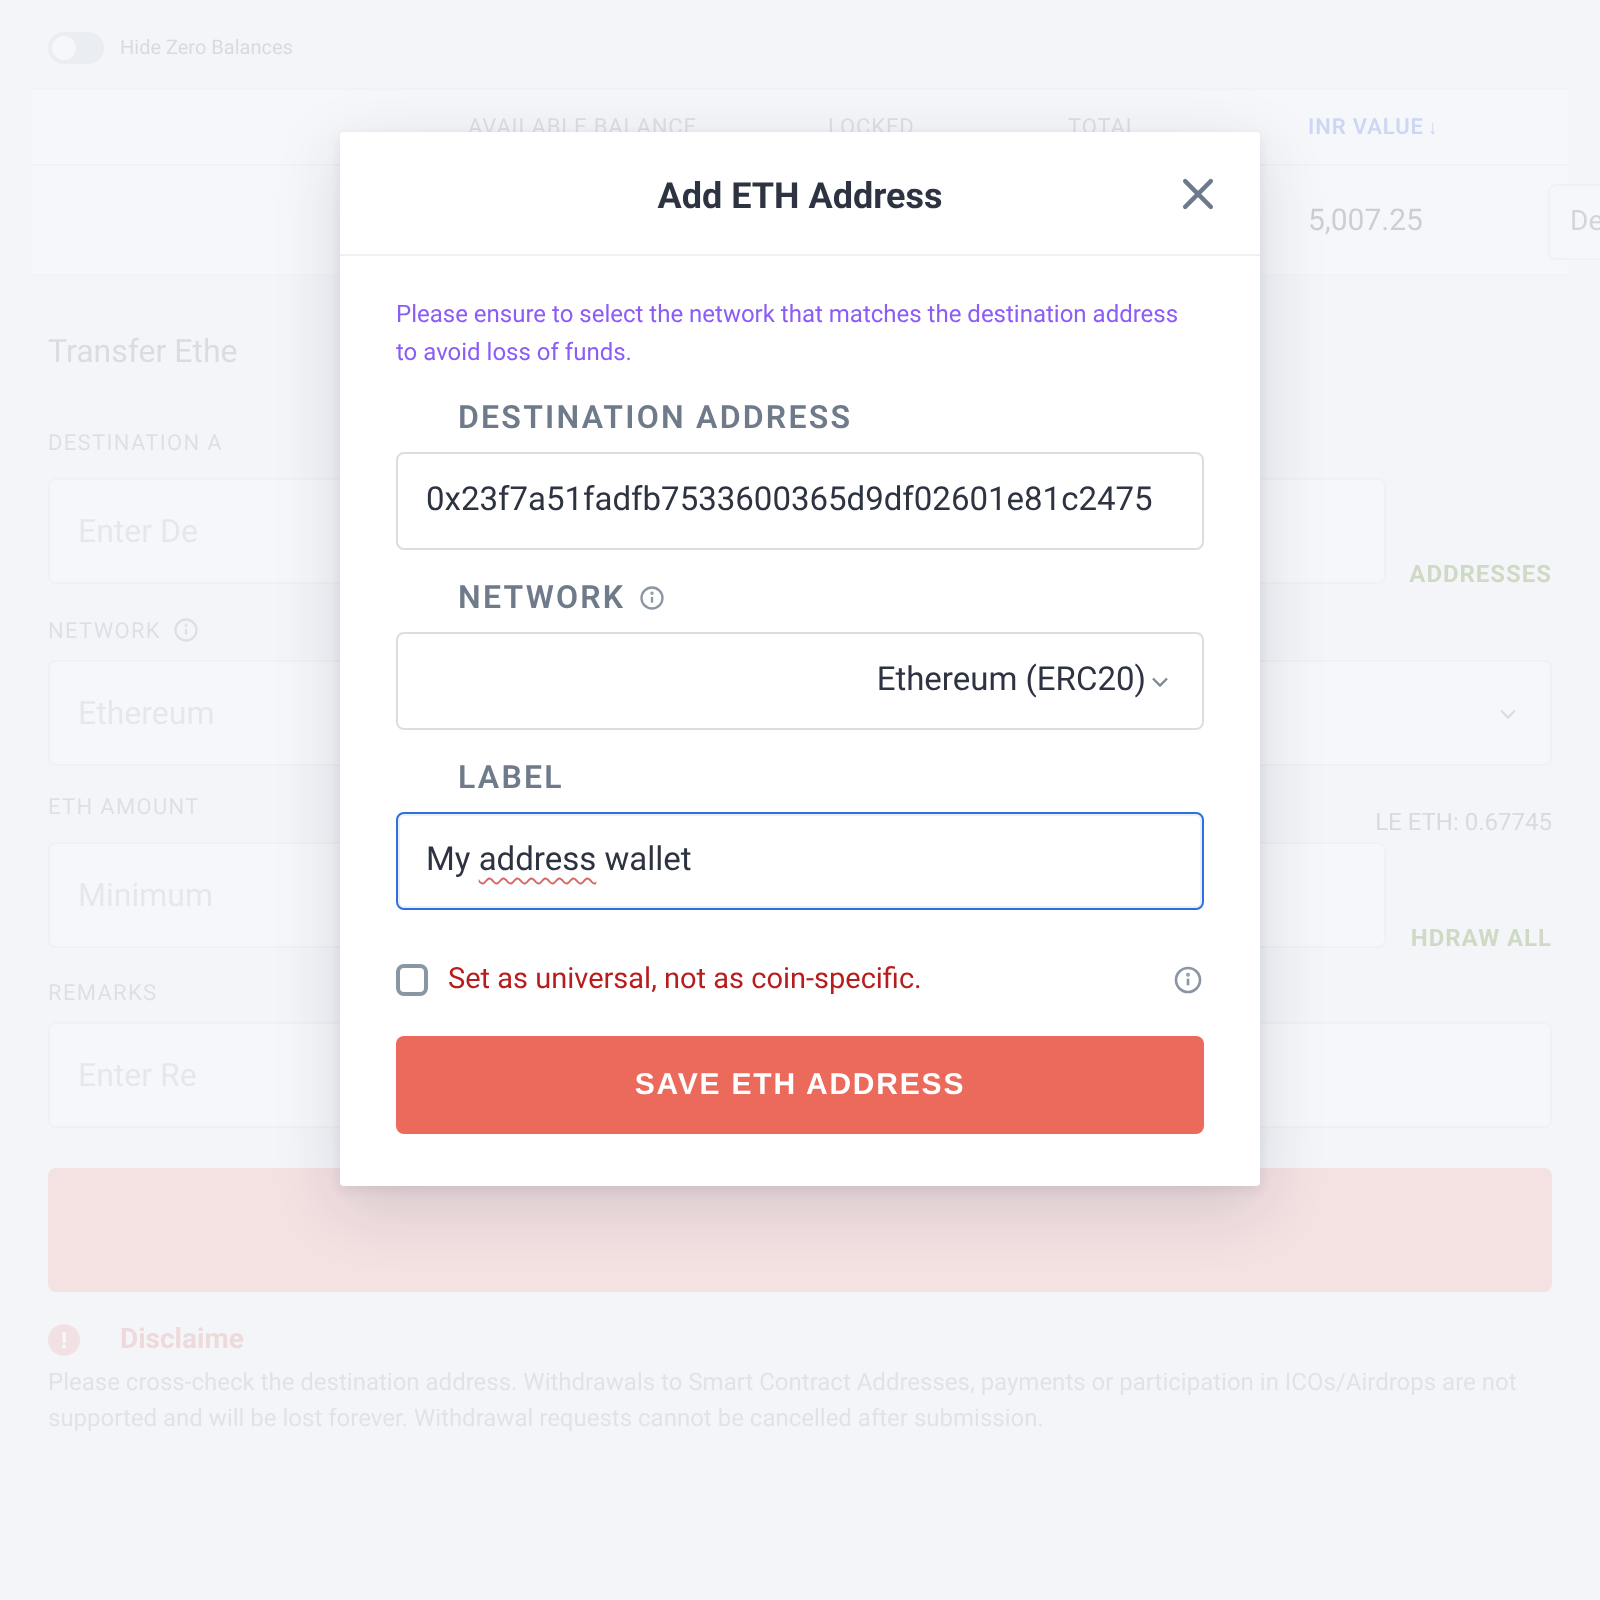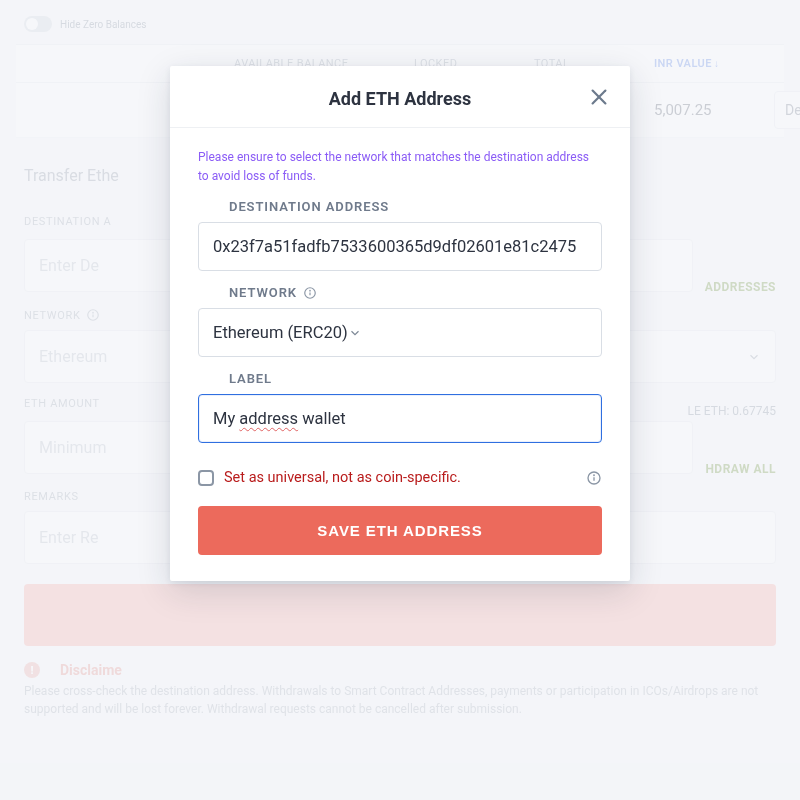--- a/index.html
+++ b/index.html
@@ -148,35 +148,35 @@
       width:22px; height:22px; color:#6c7a8c; cursor:pointer;
     }
     .modal-body {
       padding: 20px 28px 8px;
       flex:1;
     }
     .modal-msg {
       color:#8b5cf6; font-size:12px; line-height:1.55; margin-bottom: 6px;
     }
     .m-label {
-      font-size:13px; letter-spacing:.07em; color:#6f7a8b; font-weight:600;
+      font-size:16px; letter-spacing:.07em; color:#6f7a8b; font-weight:600;
       display:flex; align-items:center; gap:6px;
       margin: 14px 0 8px;
       padding-left: 31px;
     }
     .m-input {
       width:100%; border:1px solid #d9dee5; border-radius:4px;
       padding: 14px 14px; font-size:16.5px; color:#2d3340;
       font-family: inherit;
     }
     .m-input.focused { border-color:#2f6fe0; box-shadow: 0 0 0 1px rgba(47,111,224,.1) inset; }
     .m-select {
       width:100%; border:1px solid #d9dee5; border-radius:4px;
       padding: 14px 14px; font-size:16.5px; color:#2d3340;
-      display:flex; justify-content:flex-start; align-items:center;
+      display:flex; justify-content:flex-end; align-items:center;
       background:#fff;
     }
     .spellwave {
       text-decoration: underline wavy #e06363;
       text-decoration-thickness: 1px;
       text-underline-offset: 3px;
     }
     .info-icon {
       width:14px; height:14px; display:inline-block; color:#8b96a5;
     }

